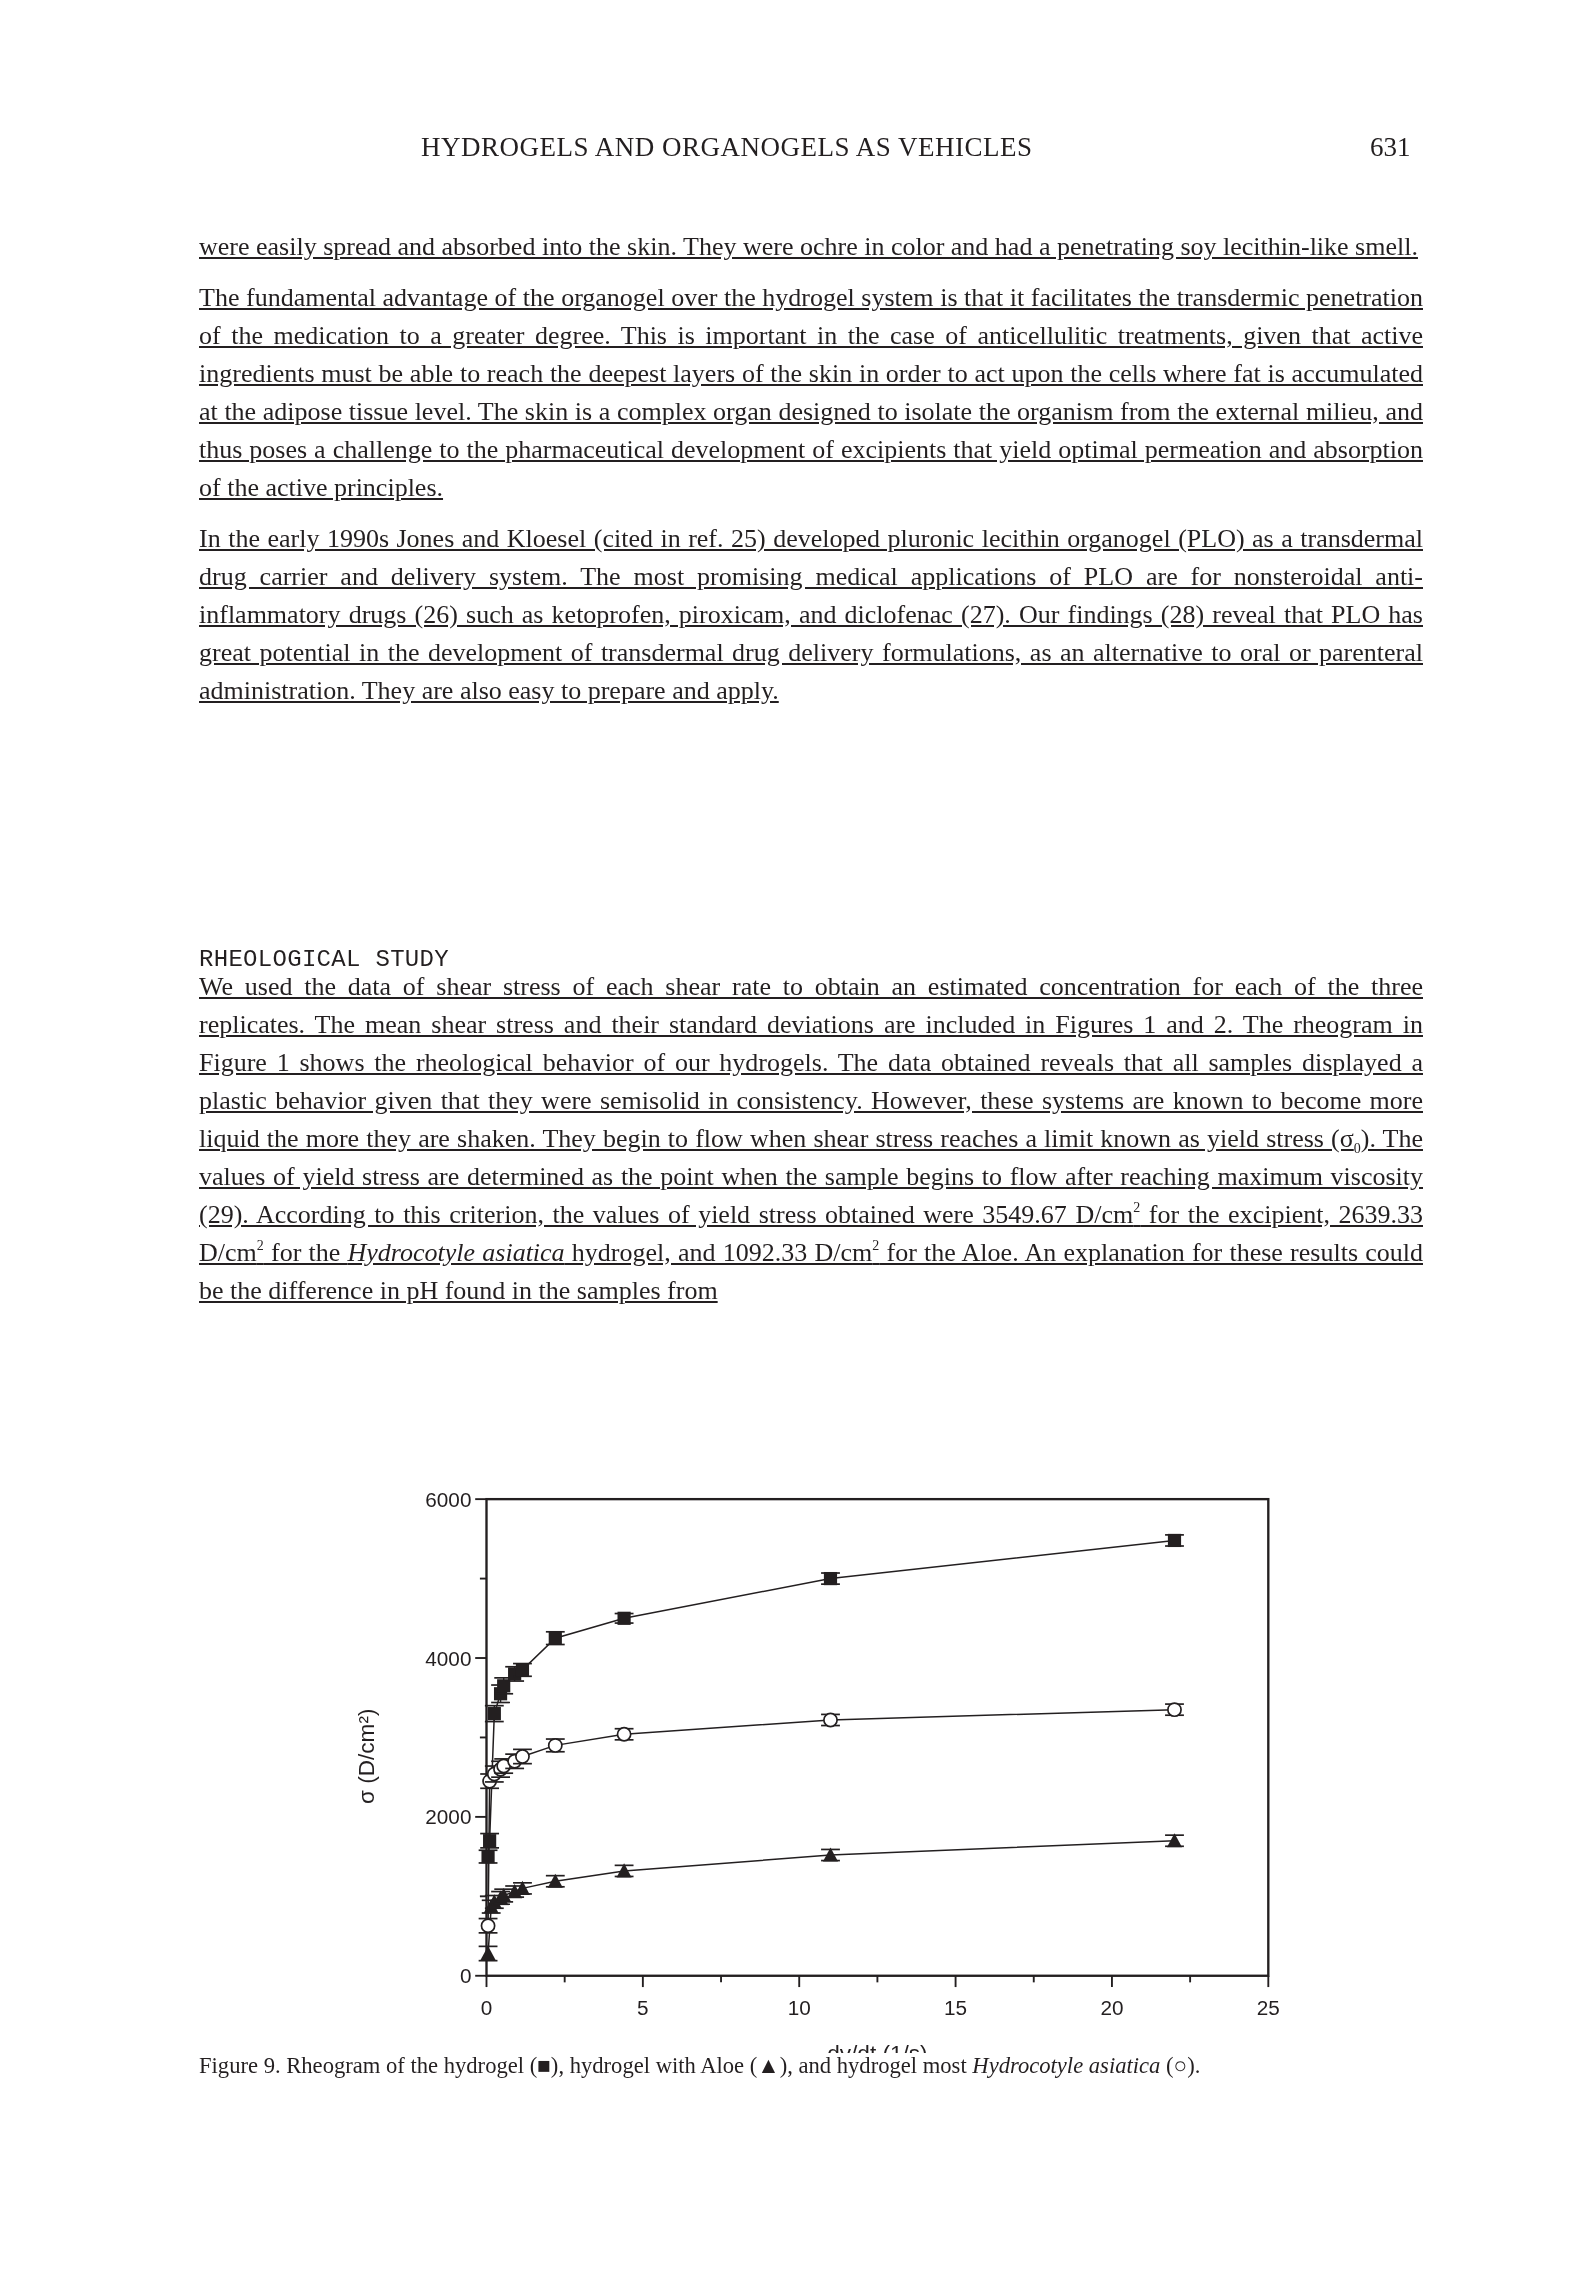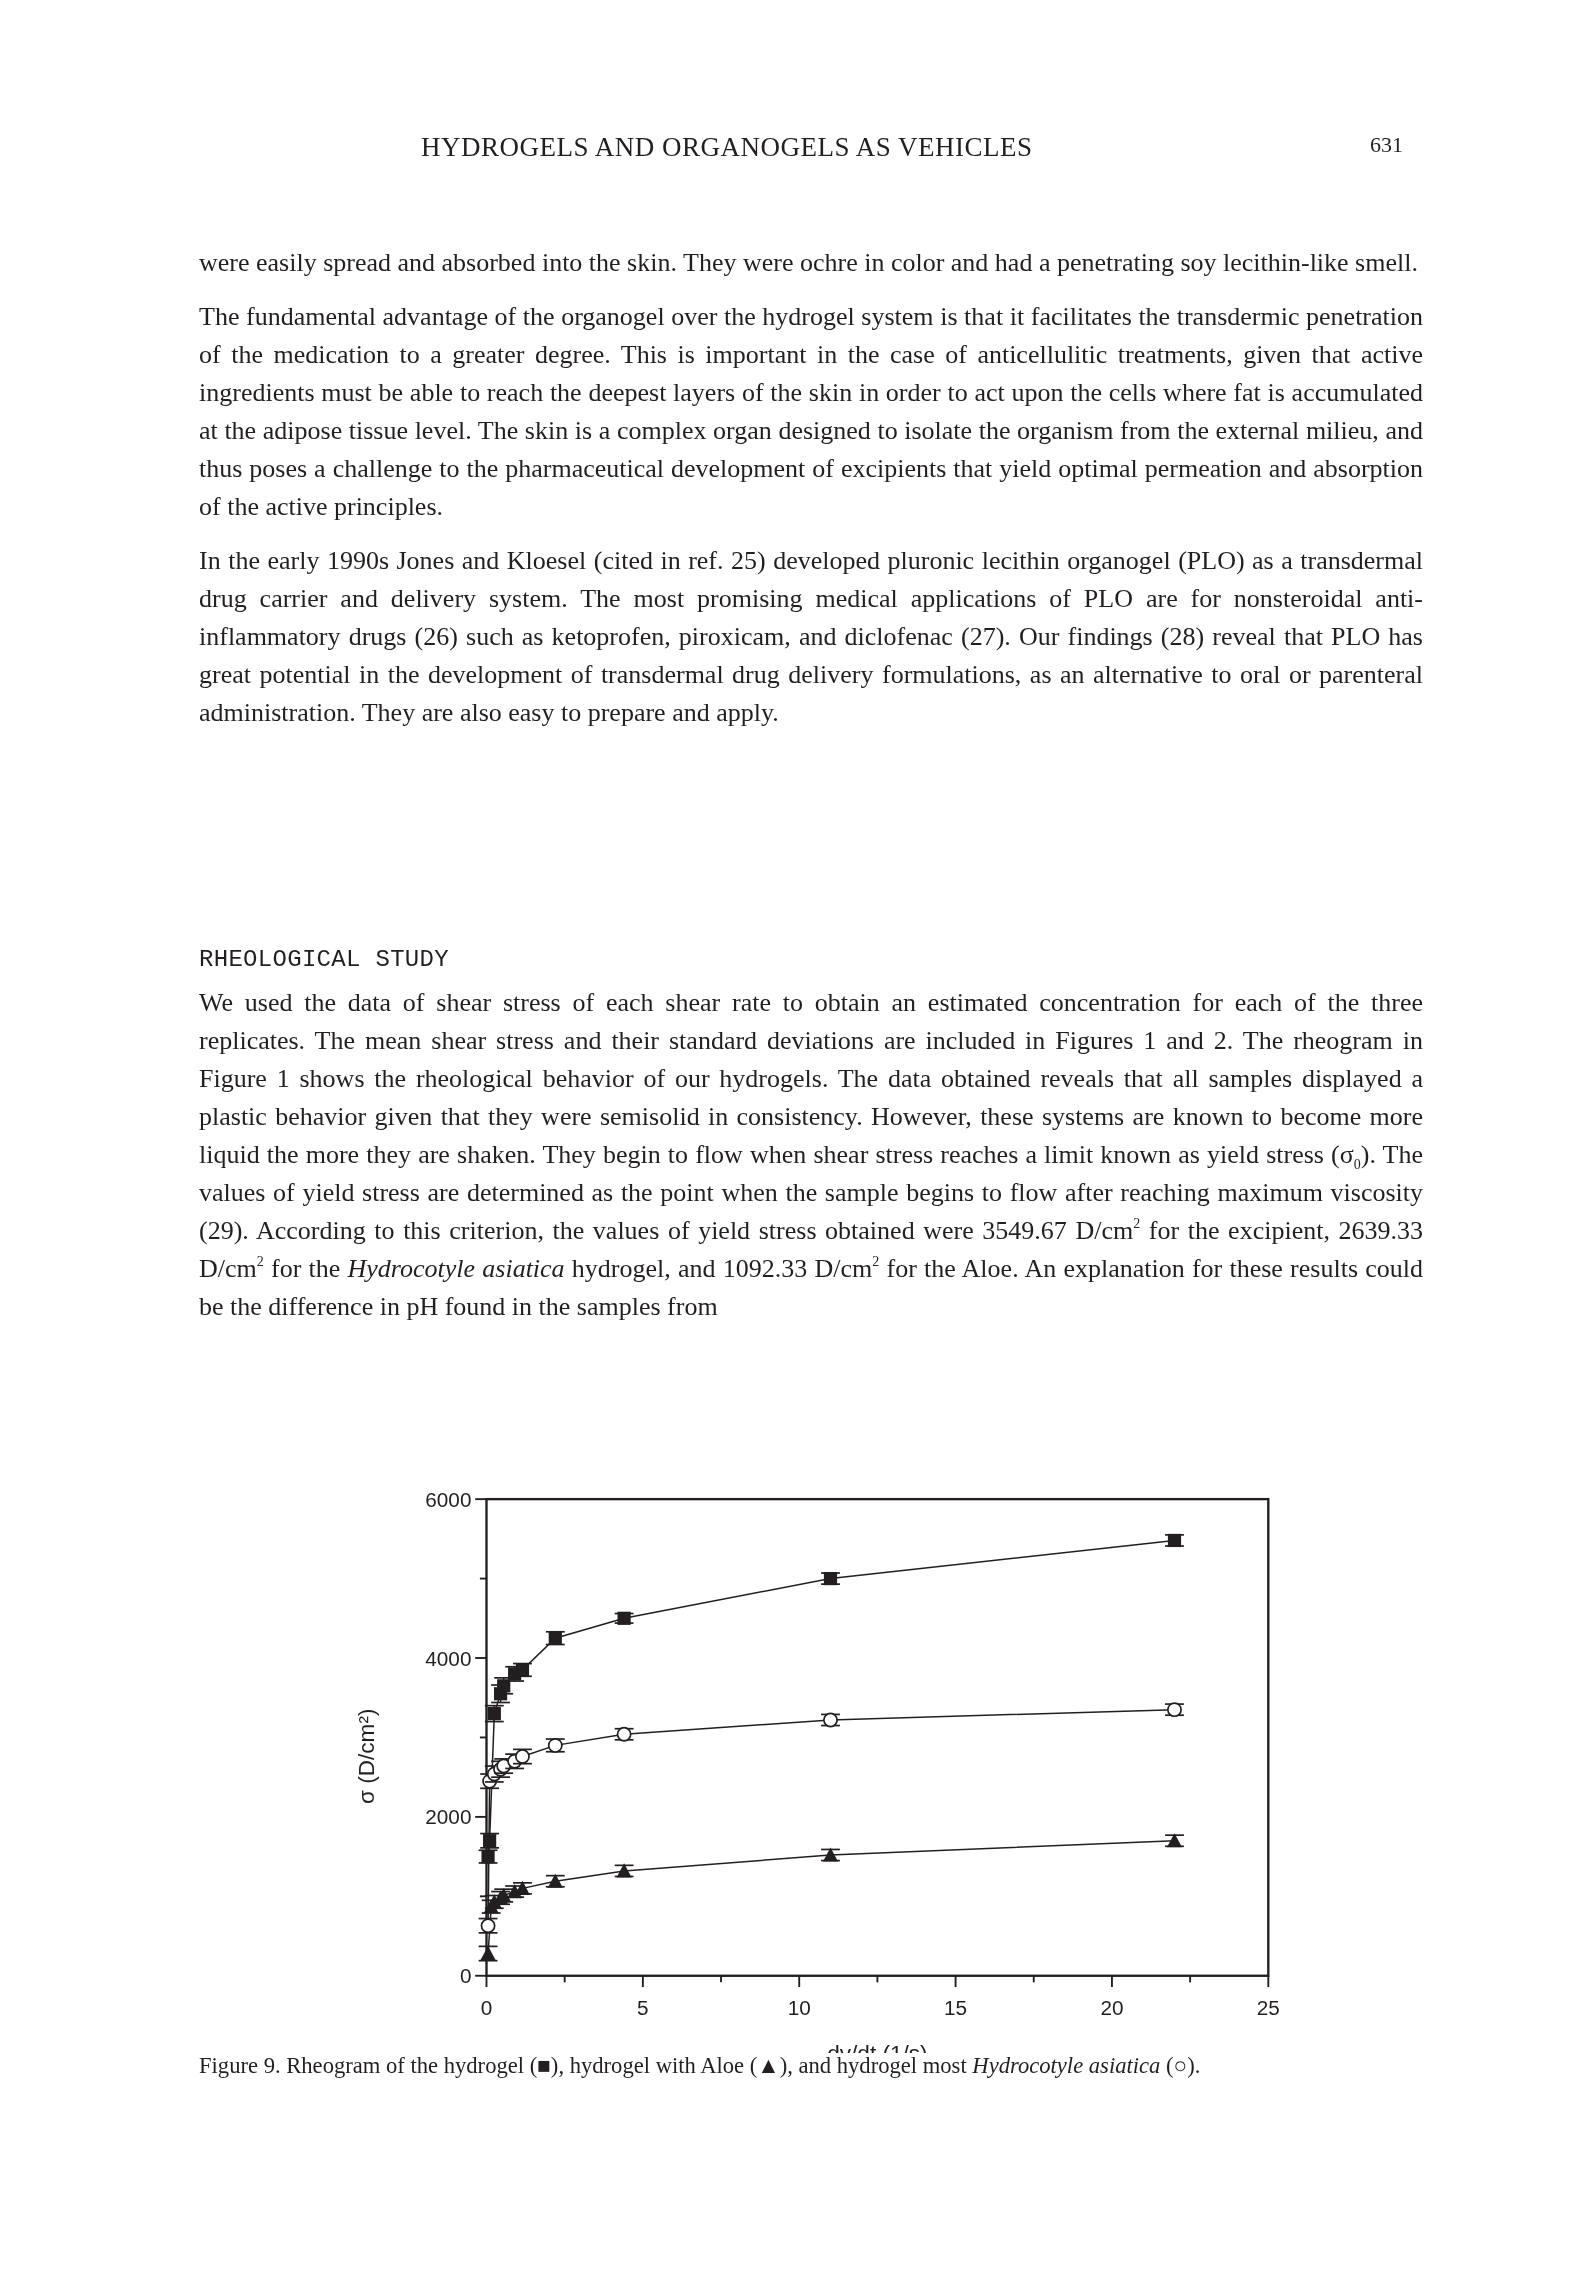--- a/index.html
+++ b/index.html
@@ -1,23 +1,23 @@
 <!DOCTYPE html>
 <html style="font-size:15px"><head>
 <meta charset="utf-8">
 <style>
   html, body { margin: 0; padding: 0; background: #ffffff; }
   body { width: 1589px; height: 2295px; position: relative; overflow: hidden;
          font-family: "Liberation Serif", "DejaVu Serif", serif; color: #231f20; }
   .running-head { position: absolute; top: 132px; left: 0; width: 1266px; height: 38px; }
   .running-title { position: absolute; left: 421px; top: 0; font-size: 27px; letter-spacing: 0.5px; }
-  .page-num { position: absolute; left: 1370px; top: 0; font-size: 22px; }
+  .page-num { position: absolute; left: 1370px; top: 0; font-size: 27px; }
   .text-block { position: absolute; left: 199px; width: 1224px; font-size: 26px; line-height: 38px;
                 text-align: justify; }
-  .text-block p { margin: 16px 0 13px 0; text-align: justify; text-align-last: left; }
+  .text-block p { margin: 0 0 13px 0; text-align: justify; text-align-last: left; text-decoration: underline; }
   #block1 { top: 228px; }
   .section-head { position: absolute; left: 199px; top: 946px; font-size: 24px; letter-spacing: 0.3px; font-family: Liberation Mono, monospace; }
   #block2 { top: 968px; }
   sup { font-size: 14px; vertical-align: 11.3px; line-height: 0; }
   sub { font-size: 14px; vertical-align: -5.6px; line-height: 0; }
   .fig { position: absolute; left: 348px; top: 1469px; width: 942px; height: 584px; }
   .fig svg { display: block; }
   .fig text { font-family: "Liberation Sans", "DejaVu Sans", sans-serif; fill: #231f20; }
   .caption { position: absolute; left: 199px; top: 2053px; width: 1224px; font-size: 22.6px; }
   .caption .label { font-weight: normal; }

